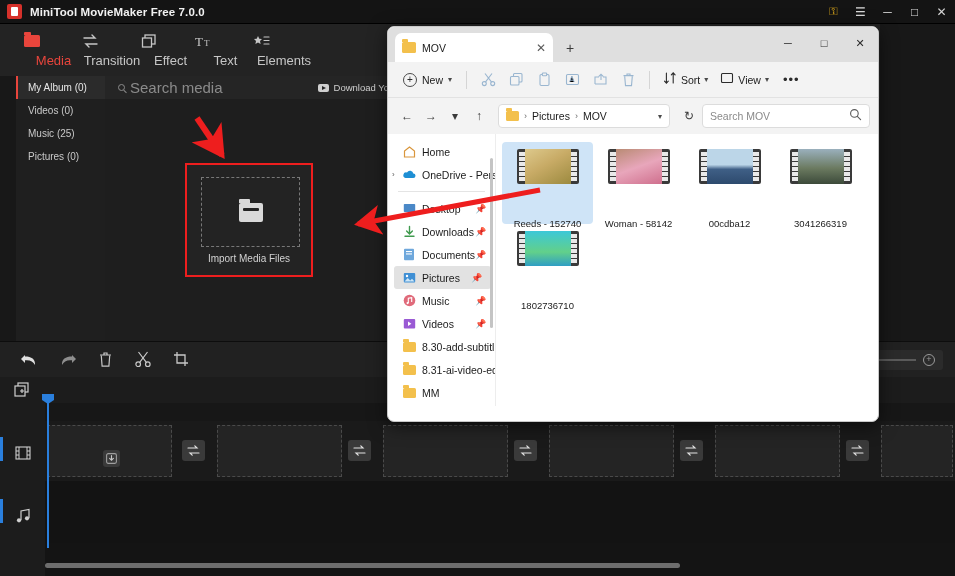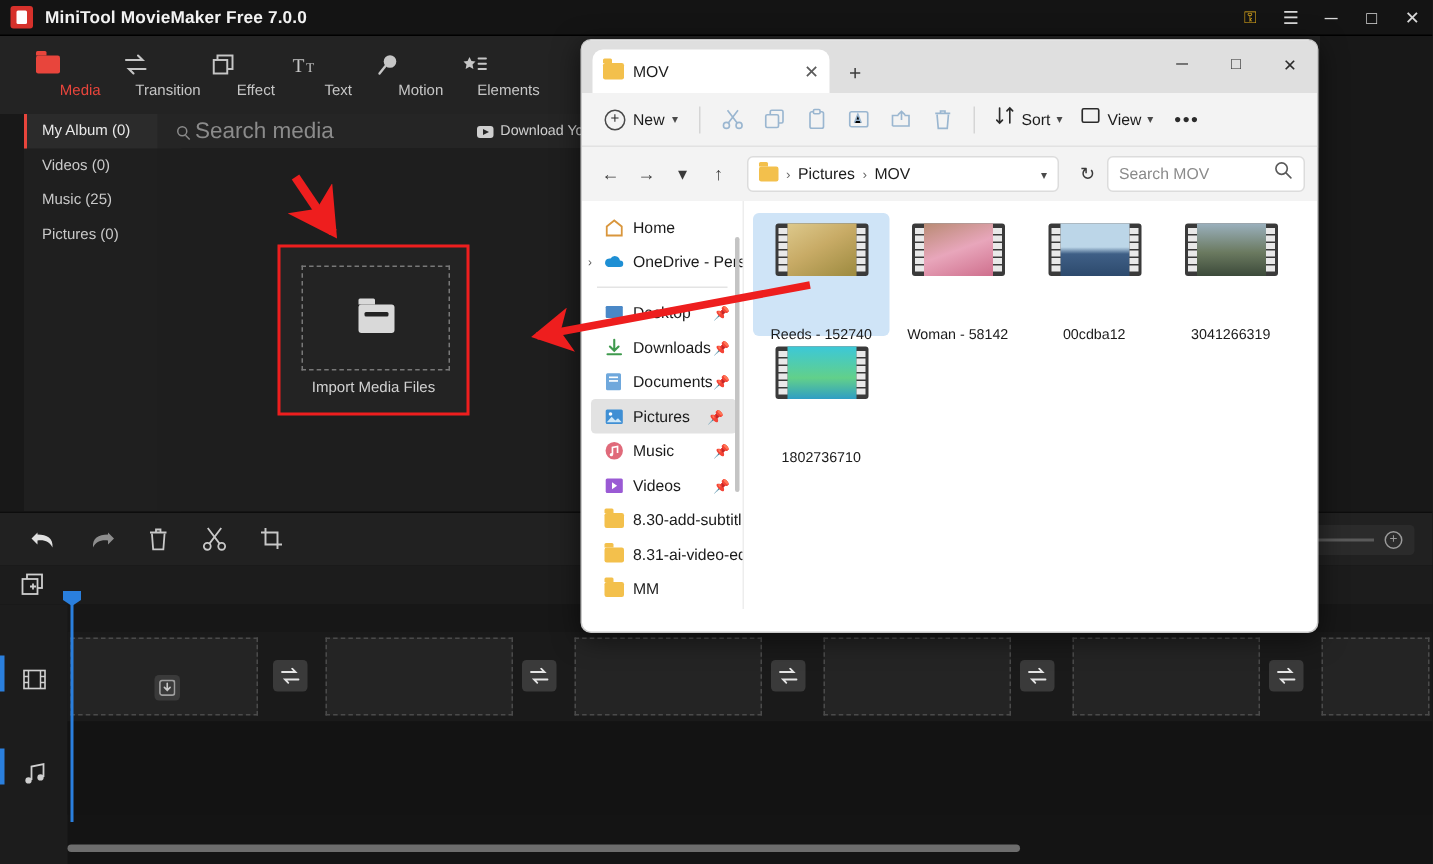--- a/index.html
+++ b/index.html
@@ -36,21 +36,21 @@
   
   .tooltabs {
     position: absolute; top: 24px; left: 0; width: 880px; height: 52px;
     background: #232323; display: flex; align-items: center; padding-left: 4px;
   }
   .ttab {
     width: 55px; height: 52px; display: flex; flex-direction: column;
     align-items: center; justify-content: center; gap: 3px; position: relative;
   }
   .ttab .ic { height: 18px; display: flex; align-items: center; justify-content: center; }
-  .ttab .lb { font-size: 10px; color: #c6c6c6; white-space: nowrap; margin-left: 44px; }
+  .ttab .lb { font-size: 13px; color: #c6c6c6; white-space: nowrap; margin-left: 44px; }
   .ttab.active .lb { color: #e8453c; }
   .ttab.w2 { width: 62px; }
   .folder-ico {
     width: 16px; height: 12px; background: #e8453c; border-radius: 1.5px; position: relative;
   }
   .folder-ico::before {
     content: ""; position: absolute; top: -3px; left: 0; width: 7px; height: 3px;
     background: #e8453c; border-radius: 1px 1px 0 0;
   }
 
@@ -195,21 +195,21 @@
   .navb { width: 22px; height: 22px; display: flex; align-items: center; justify-content: center; color: #3a3a3a; font-size: 12px; }
   .crumbbox {
     flex: 1; height: 24px; background: #fff; border: 1px solid #dcdcdc; border-radius: 4px;
     display: flex; align-items: center; padding: 0 7px; gap: 5px; margin: 0 6px;
   }
   .crumbfolder { width: 13px; height: 10px; background: #f3c04c; border-radius: 1.5px; position: relative; flex: 0 0 auto; }
   .crumbfolder::before { content: ""; position: absolute; top: -3px; left: 0; width: 6px; height: 3px; background: #f3c04c; border-radius: 1px 1px 0 0; }
   .crumb { font-size: 10.5px; color: #1b1b1b; }
   .csep { font-size: 9px; color: #6a6a6a; }
   .searchbox {
-    width: 132px; height: 24px; background: #fff; border: 1px solid #dcdcdc; border-radius: 4px;
+    width: 168px; height: 24px; background: #fff; border: 1px solid #dcdcdc; border-radius: 4px;
     display: flex; align-items: center; padding: 0 7px;
   }
   .searchbox .sp { font-size: 10.5px; color: #8a8a8a; flex: 1; }
 
   .ex-body { display: flex; height: 272px; background: #fff; }
   .ex-nav { width: 108px; background: #fff; border-right: 1px solid #ededed; padding-top: 6px; overflow: hidden; position: relative; }
   .navrow { height: 23px; display: flex; align-items: center; padding-left: 14px; gap: 6px; position: relative; }
   .navrow.sel { background: #e2e2e2; border-radius: 3px; margin: 0 4px 0 6px; padding-left: 8px; }
   .navrow .nl { font-size: 10.5px; color: #1b1b1b; white-space: nowrap; }
   .navrow .pin { position: absolute; right: 8px; font-size: 9px; color: #8a8a8a; }
@@ -290,29 +290,20 @@
     </div>
     <div class="ttab">
       <div class="ic">
         <svg width="18" height="14" viewBox="0 0 18 14">
             <text x="0" y="12" font-size="13" fill="#c6c6c6" font-family="Liberation Serif, serif">T</text>
             <text x="9" y="12" font-size="9" fill="#c6c6c6" font-family="Liberation Serif, serif">T</text>
           </svg>
       </div>
       <div class="lb">Text</div>
     </div>
-    <div class="ttab">
-      <div class="ic">
-        <svg width="16" height="15" viewBox="0 0 16 15">
-            <circle cx="9" cy="5" r="4.2" fill="#c6c6c6"></circle>
-            <path d="M6 8l-4 5" stroke="#c6c6c6" stroke-width="1.6" stroke-linecap="round"></path>
-          </svg>
-      </div>
-      <div class="lb">Motion</div>
-    </div>
     <div class="ttab w2">
       <div class="ic">
         <svg width="18" height="14" viewBox="0 0 18 14">
             <path d="M5 2l1.3 2.7L9 5l-2 2 .6 3L5 8.5 2.4 10 3 7 1 5l2.7-.3z" fill="#c6c6c6"></path>
             <path d="M11 3h5M11 6.5h5M11 10h5" stroke="#c6c6c6" stroke-width="1.2" stroke-linecap="round"></path>
           </svg>
       </div>
       <div class="lb">Elements</div>
     </div>
   </div>

